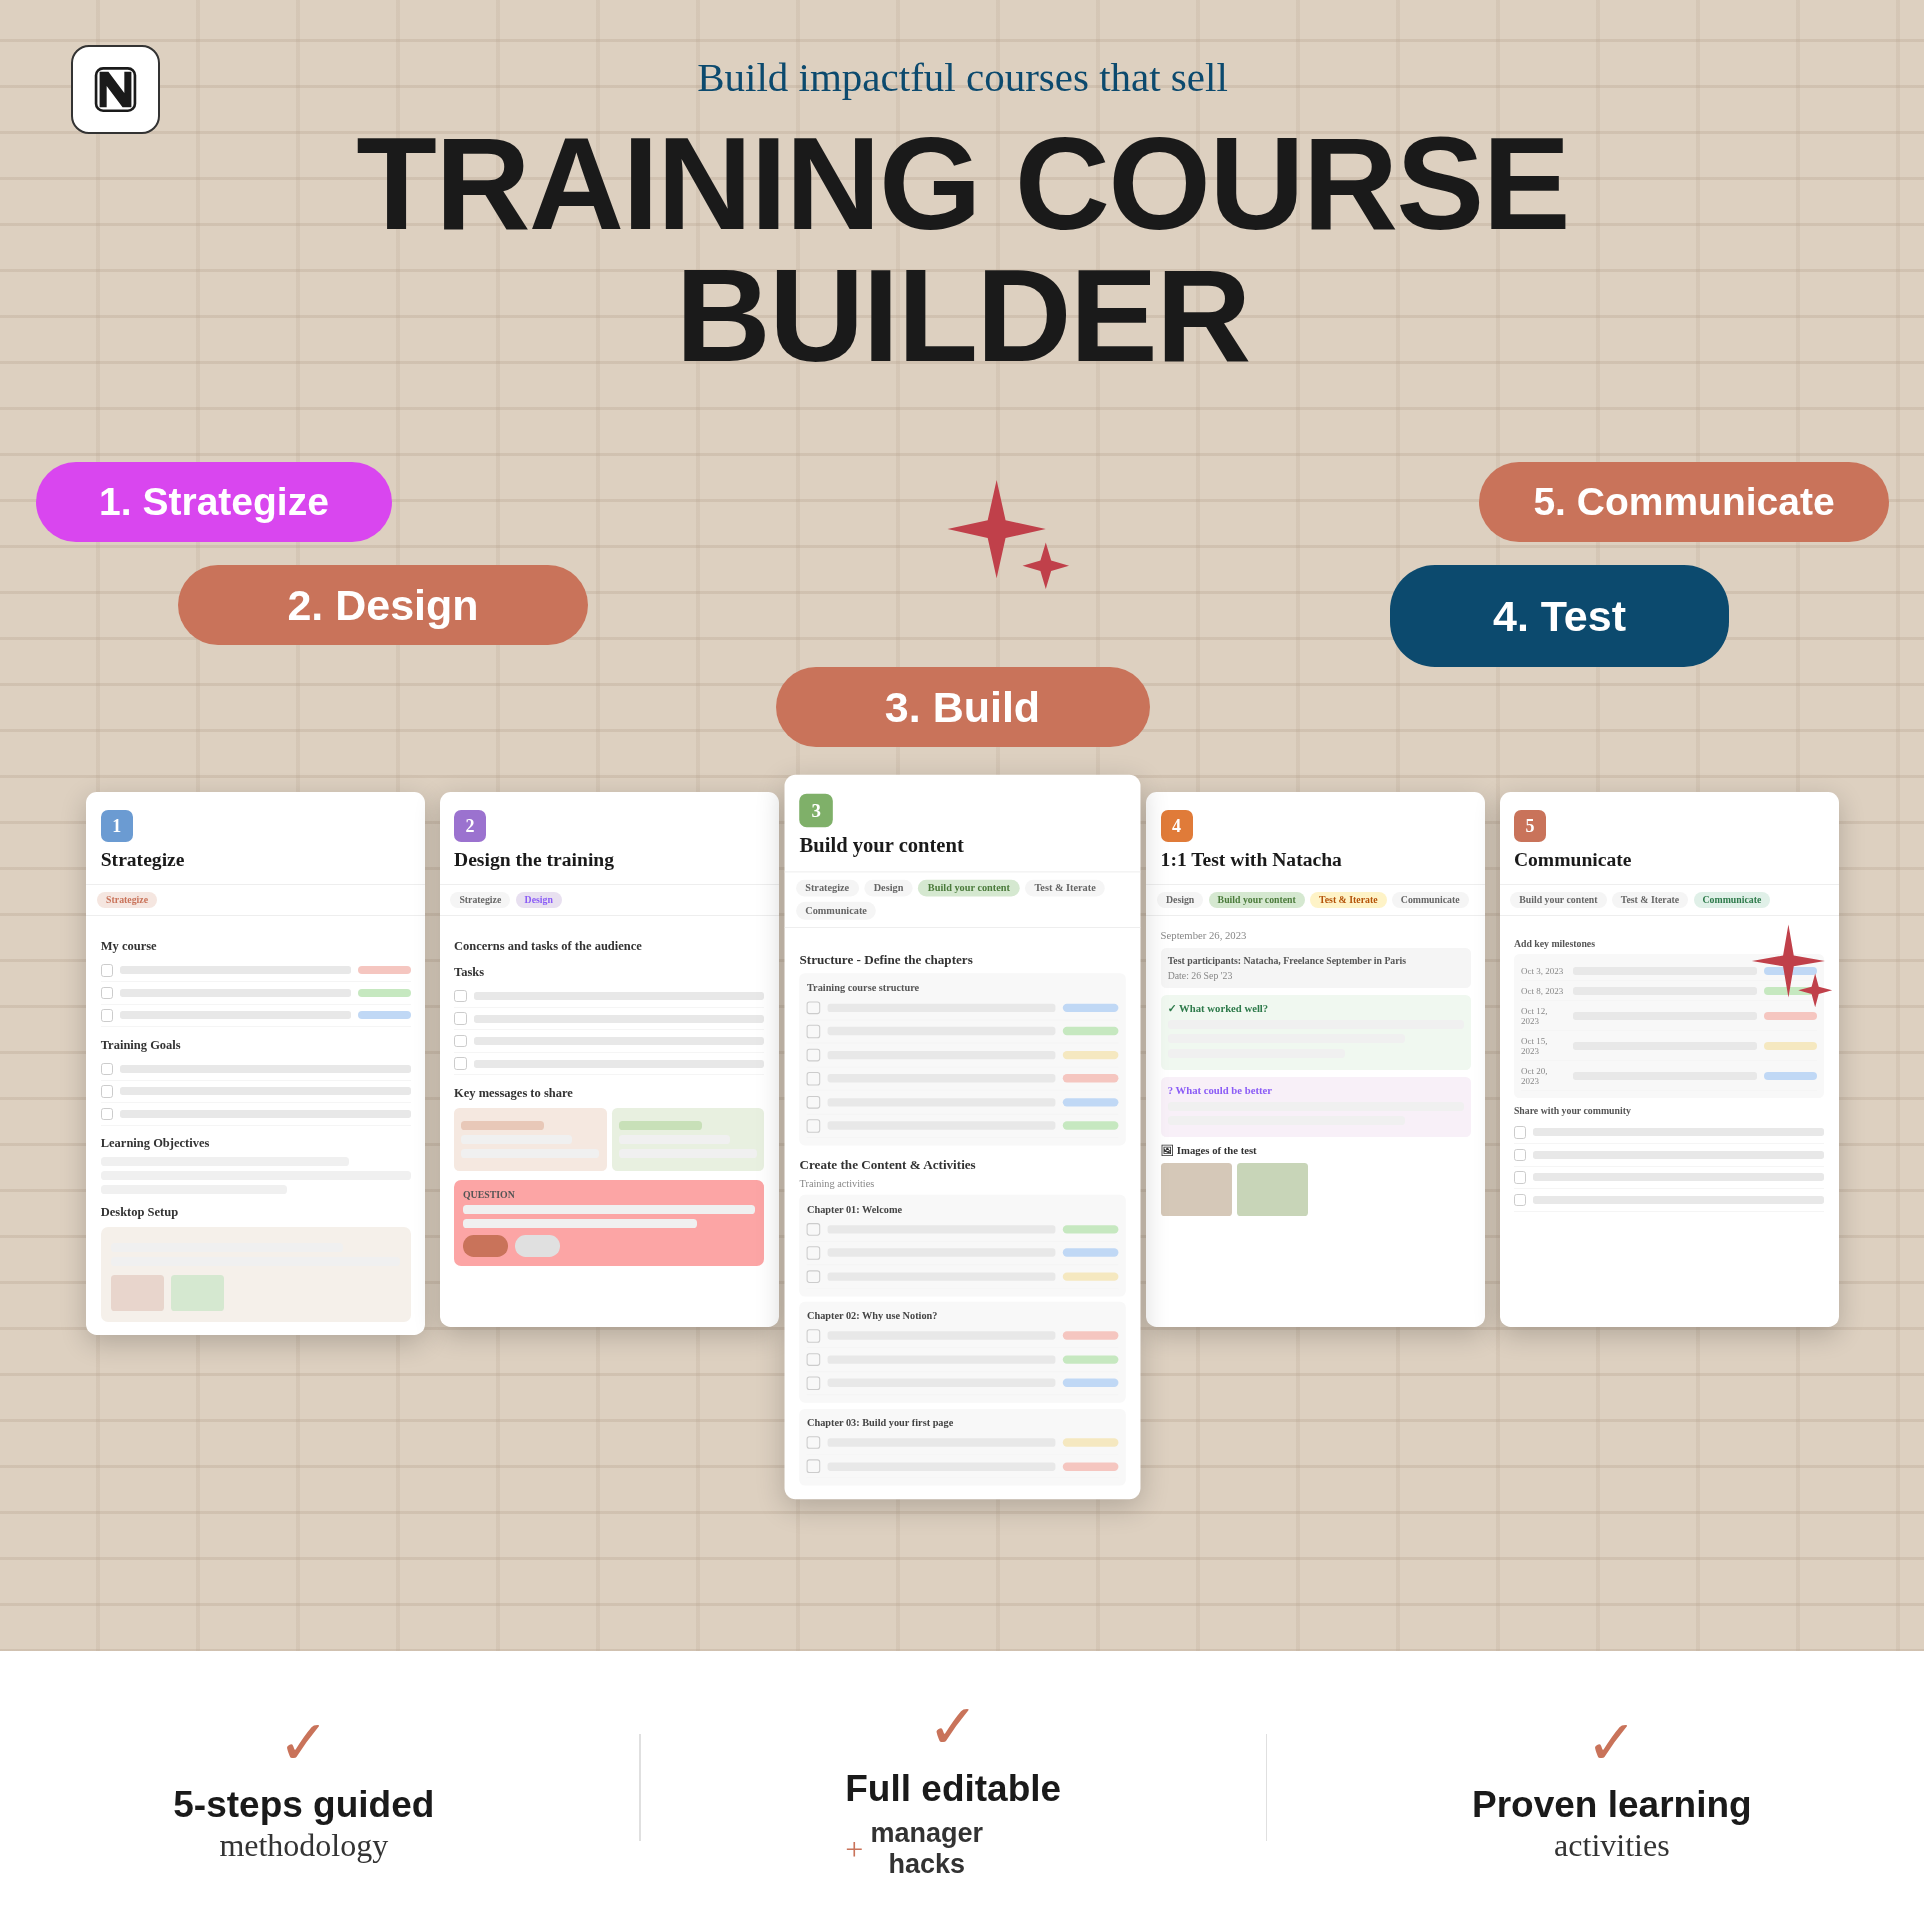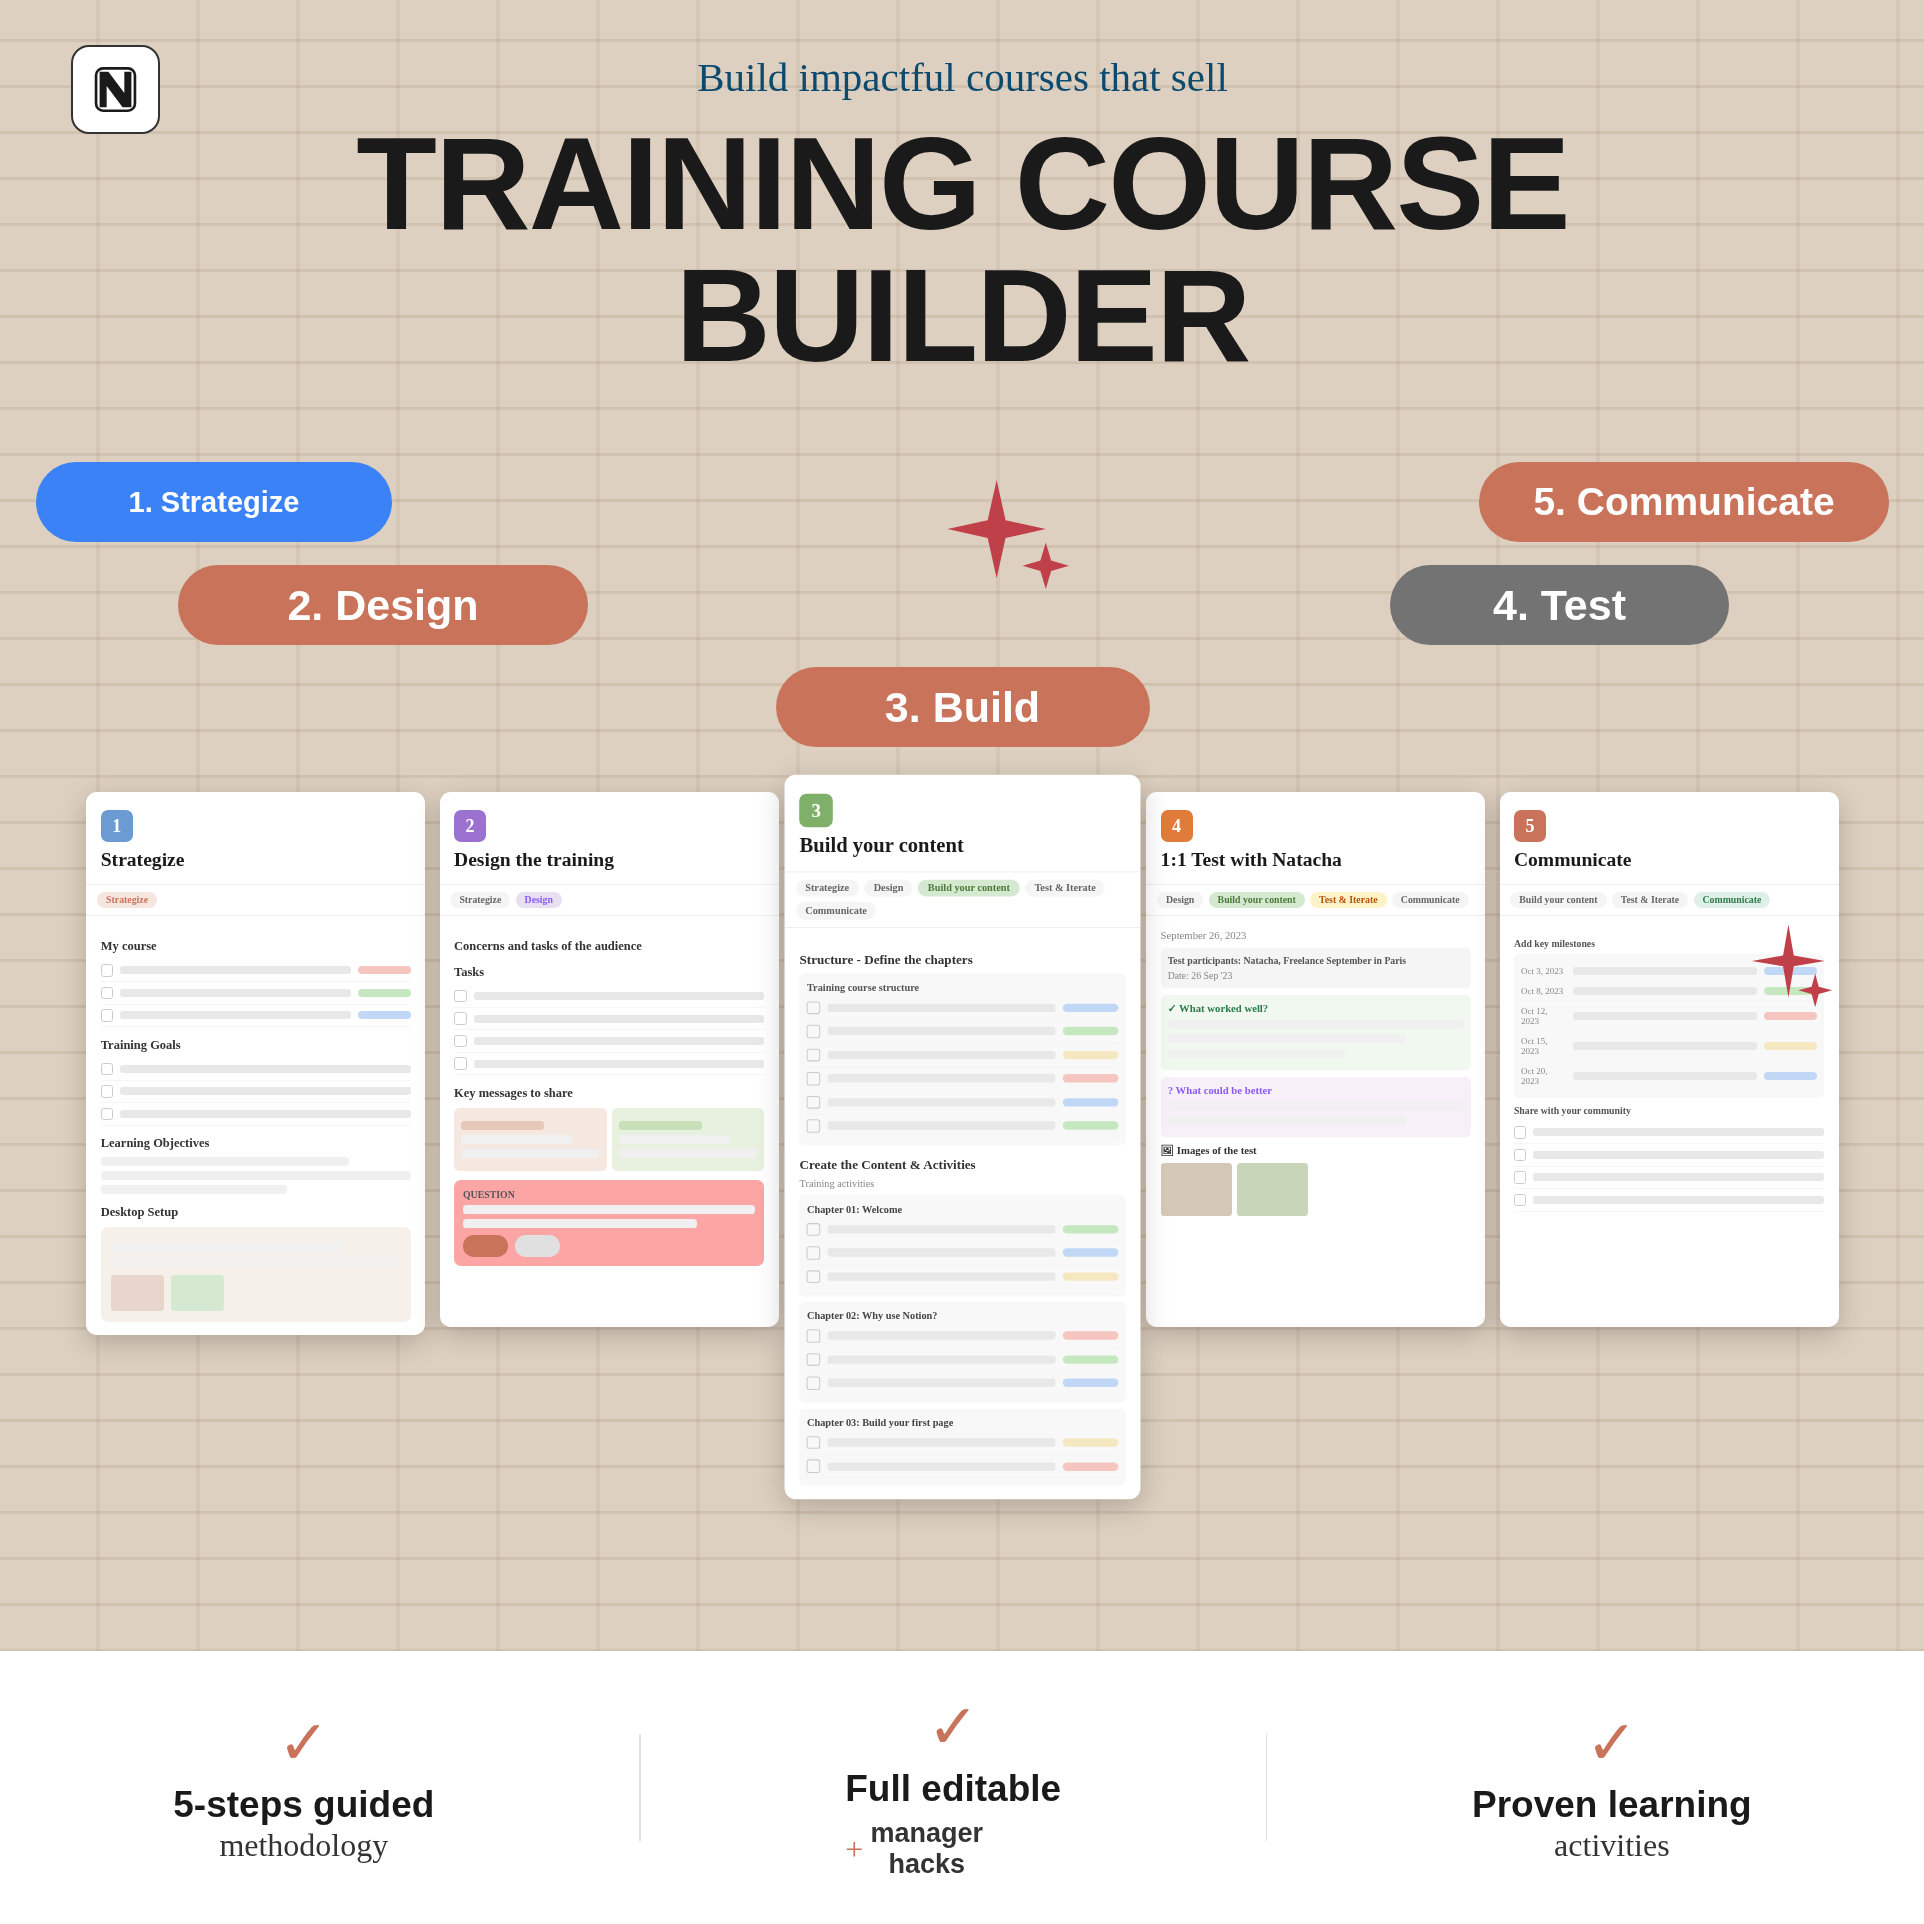--- a/index.html
+++ b/index.html
@@ -104,24 +104,24 @@
       border-radius: 45px;
       display: flex;
       align-items: center;
       justify-content: center;
       font-weight: 800;
       font-family: 'Arial', sans-serif;
       color: white;
     }
 
     .step-1 {
-      background: #3b82f6;
+      background: #d946ef;
       width: 356px;
       height: 80px;
-      font-size: 29px;
+      font-size: 39px;
       left: 36px;
       top: 62px;
     }
 
     .step-2 {
       background: #c9735a;
       width: 410px;
       height: 80px;
       font-size: 43px;
       left: 178px;
@@ -132,23 +132,23 @@
       background: #c9735a;
       width: 374px;
       height: 80px;
       font-size: 43px;
       left: 50%;
       transform: translateX(-50%);
       top: 267px;
     }
 
     .step-4 {
-      background: #737373;
+      background: #0c4a6e;
       width: 339px;
-      height: 80px;
+      height: 102px;
       font-size: 43px;
       right: 196px;
       top: 165px;
     }
 
     .step-5 {
       background: #c9735a;
       width: 410px;
       height: 80px;
       font-size: 39px;

